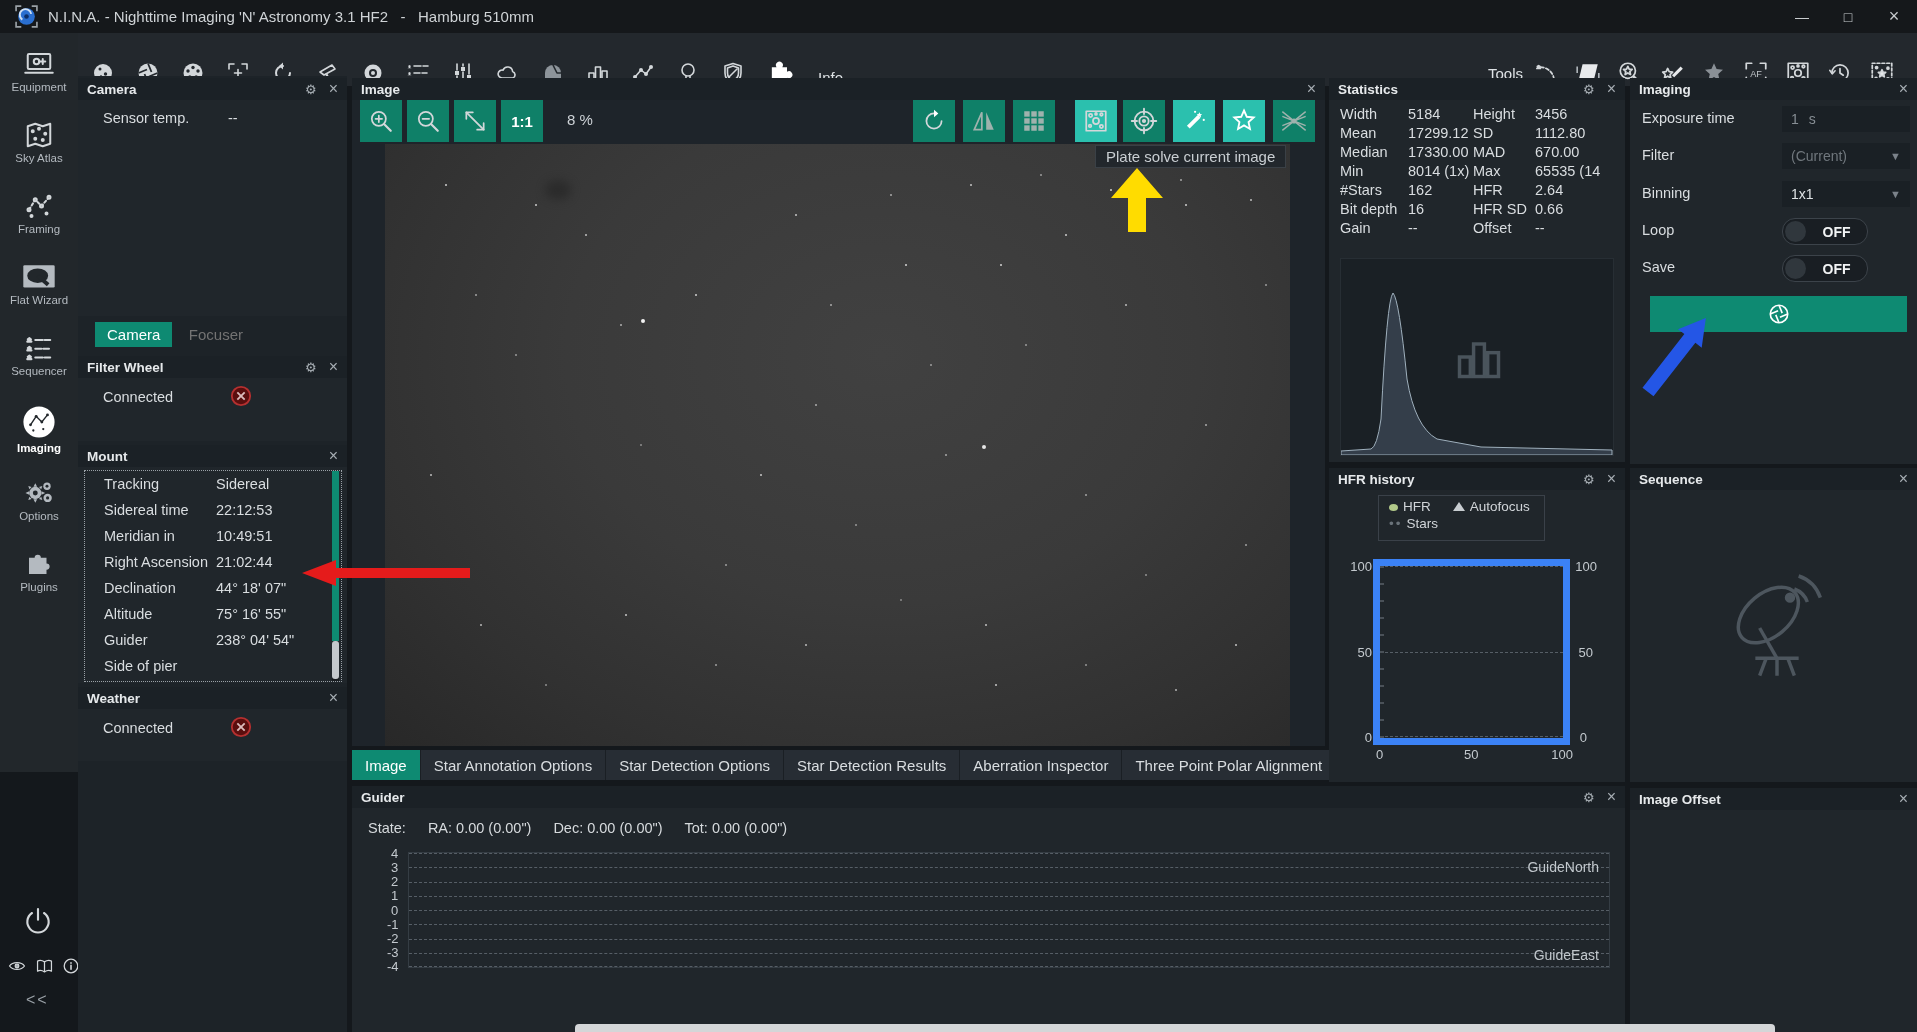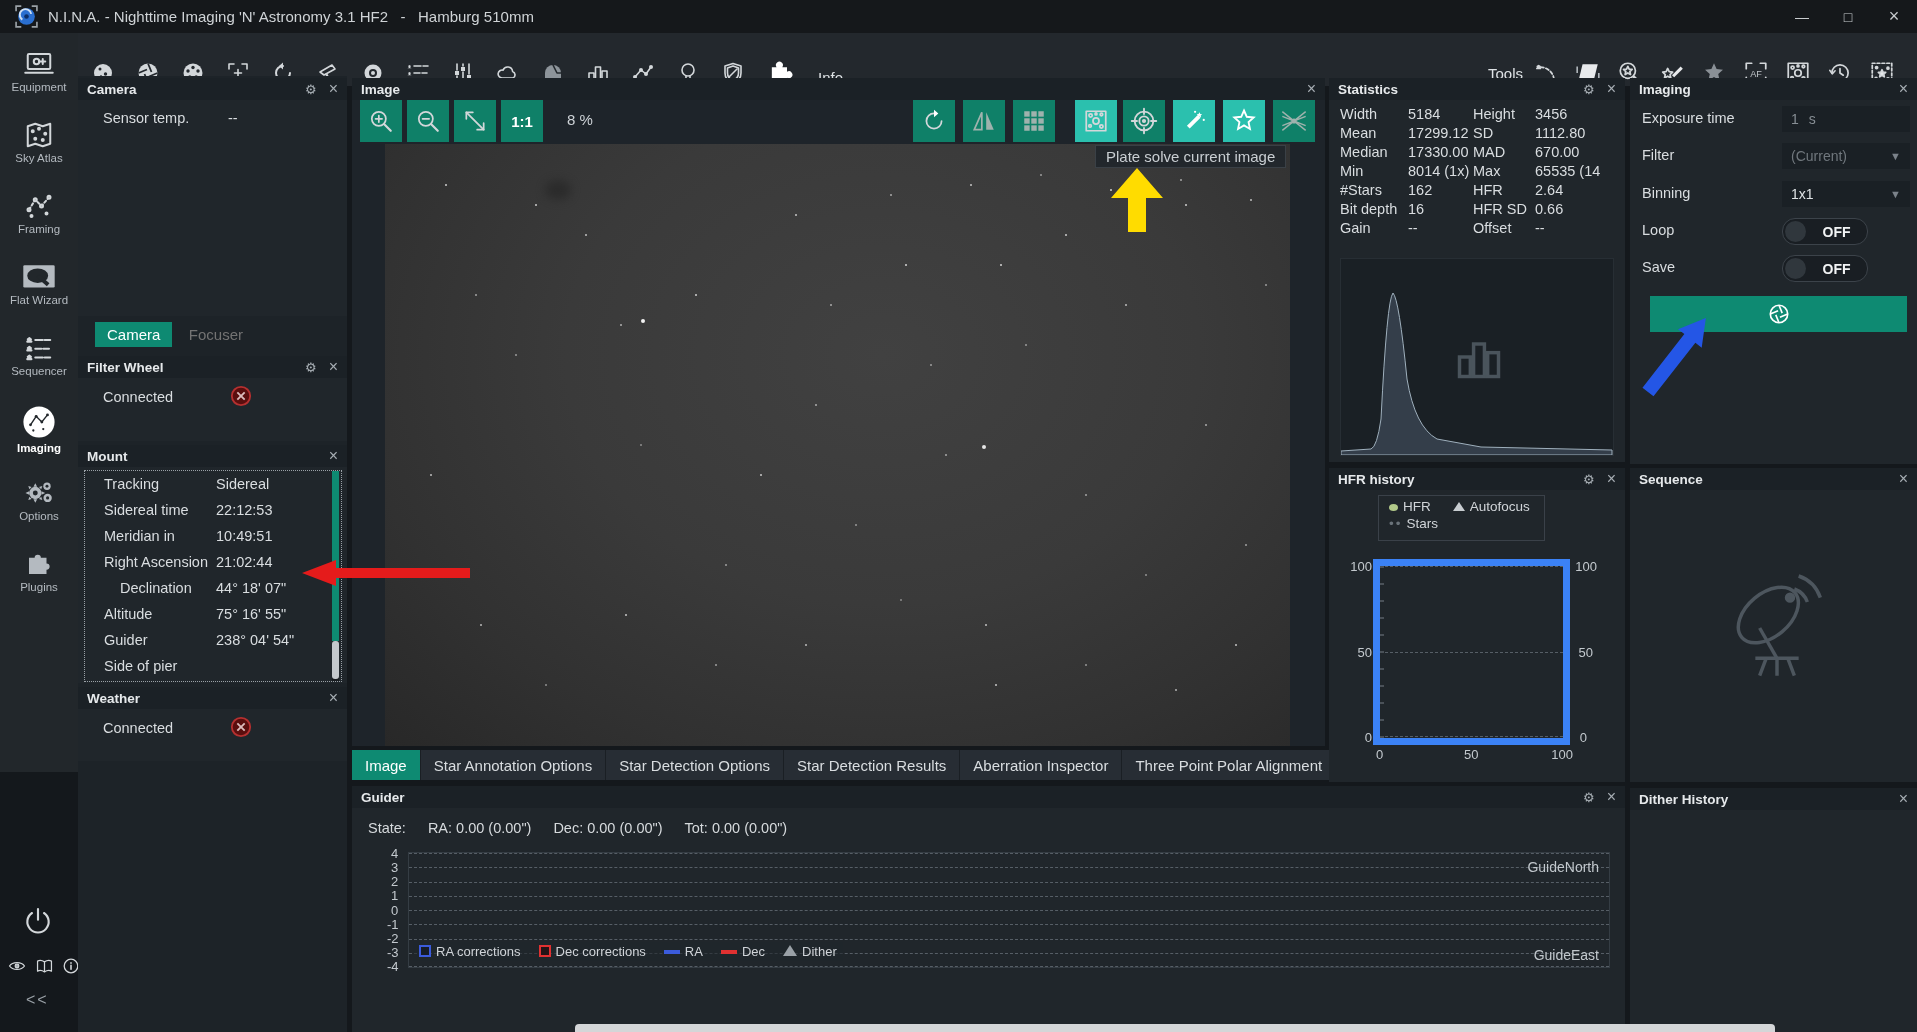--- a/index.html
+++ b/index.html
@@ -466,21 +466,21 @@
     </div>
     <div class="abs" style="left:6px;top:25px;width:256px;height:210px;border:1px dotted #9aa1a7">
       <div class="kv" style="left:19px;top:5px">Tracking</div>
         <div class="kv" style="left:131px;top:5px">Sidereal</div>
       <div class="kv" style="left:19px;top:31px">Sidereal time</div>
         <div class="kv" style="left:131px;top:31px">22:12:53</div>
       <div class="kv" style="left:19px;top:57px">Meridian in</div>
         <div class="kv" style="left:131px;top:57px">10:49:51</div>
       <div class="kv" style="left:19px;top:83px">Right Ascension</div>
         <div class="kv" style="left:131px;top:83px">21:02:44</div>
-      <div class="kv" style="left:35px;top:109px">Declination</div>
+      <div class="kv" style="left:19px;top:109px">Declination</div>
         <div class="kv" style="left:131px;top:109px">44° 18' 07"</div>
       <div class="kv" style="left:19px;top:135px">Altitude</div>
         <div class="kv" style="left:131px;top:135px">75° 16' 55"</div>
       <div class="kv" style="left:19px;top:161px">Guider</div>
         <div class="kv" style="left:131px;top:161px">238° 04' 54"</div>
       <div class="kv" style="left:19px;top:187px">Side of pier</div>
         <div class="kv" style="left:131px;top:187px"></div>
 
       <div class="abs" style="right:2px;top:0;width:7px;height:210px;background:#171b1f">
         <div class="abs" style="left:0;top:0;width:7px;height:170px;background:#0e8a72"></div>
@@ -654,27 +654,20 @@
       <div class="axlab" style="left:-18px;top:21px">2</div>
       <div class="axlab" style="left:-18px;top:35px">1</div>
       <div class="axlab" style="left:-18px;top:50px">0</div>
       <div class="axlab" style="left:-22px;top:64px">-1</div>
       <div class="axlab" style="left:-22px;top:78px">-2</div>
       <div class="axlab" style="left:-22px;top:92px">-3</div>
       <div class="axlab" style="left:-22px;top:106px">-4</div>
       <div class="axlab" style="right:10px;top:6px;font-size:14px;color:#c2c8cd">GuideNorth</div>
       <div class="axlab" style="right:10px;bottom:4px;font-size:14px;color:#c2c8cd">GuideEast</div>
 
-      <div class="abs" style="left:4px;bottom:6px;display:flex;gap:18px;align-items:center;font-size:13px;color:#d0d4d8;background:rgba(32,38,43,0.6);padding:2px 6px">
-        <span><span class="legend-sq" style="border:2px solid #3b5bdb;background:#161c26"></span><span>RA corrections</span></span>
-        <span><span class="legend-sq" style="border:2px solid #e03131;background:#241417"></span><span>Dec corrections</span></span>
-        <span><span class="legend-sq" style="width:16px;height:4px;background:#3b5bdb;border:none;vertical-align:2px"></span><span>RA</span></span>
-        <span><span class="legend-sq" style="width:16px;height:4px;background:#e03131;border:none;vertical-align:2px"></span><span>Dec</span></span>
-        <span><span class="tri" style="border-bottom-color:#9aa1a7;margin-right:5px"></span><span>Dither</span></span>
-      </div>
     </div>
   </div>
 
   <div class="panel" style="left:1329px;top:78px;width:296px;height:384px">
     <div class="phead">
         <span>Statistics</span>
       <span class="hicons">
           <span>⚙</span>
           <span style="font-size:16px">×</span>
         </span>
@@ -839,21 +832,21 @@
         <path d="M20 44 H40 M25 44 L22 52 M35 44 L38 52 M30 44 V52"></path>
         <path d="M38 12 A10 10 0 0 1 44 18"></path>
         <path d="M40 6 A16 16 0 0 1 50 16"></path>
         <circle cx="36" cy="16" r="1.6" fill="#4d565e"></circle>
       </g>
     </svg>
   </div>
 
   <div class="panel" style="left:1630px;top:788px;width:287px;height:244px">
     <div class="phead">
-        <span>Dither History</span>
+        <span>Image Offset</span>
       <span class="hicons">
           <span style="font-size:16px">×</span>
         </span>
     </div>
   </div>
 
   <svg class="abs" style="left:300px;top:558px" width="172" height="30">
     <polygon points="2,15 36,2 36,10 170,10 170,20 36,20 36,28" fill="#e51b1b"></polygon>
   </svg>
 

